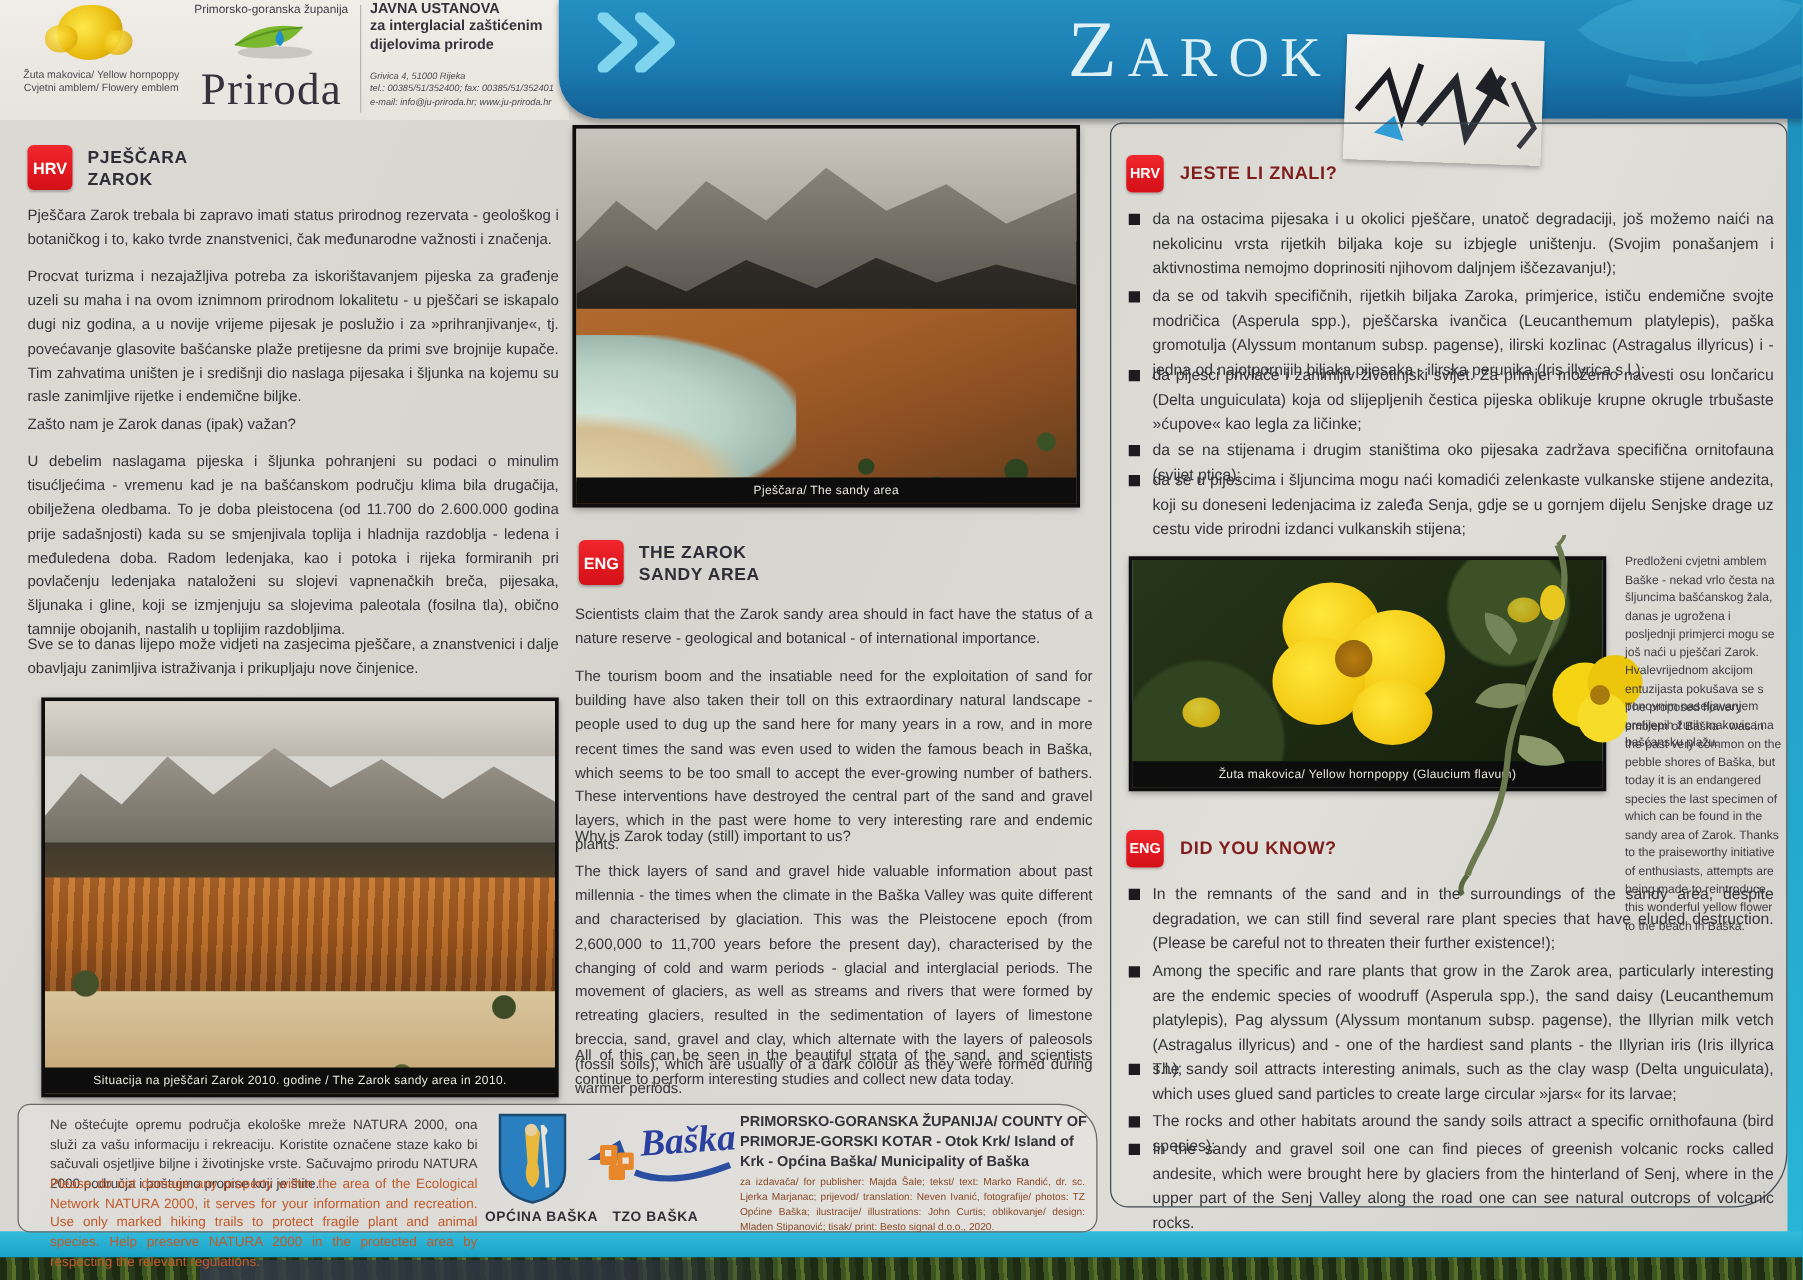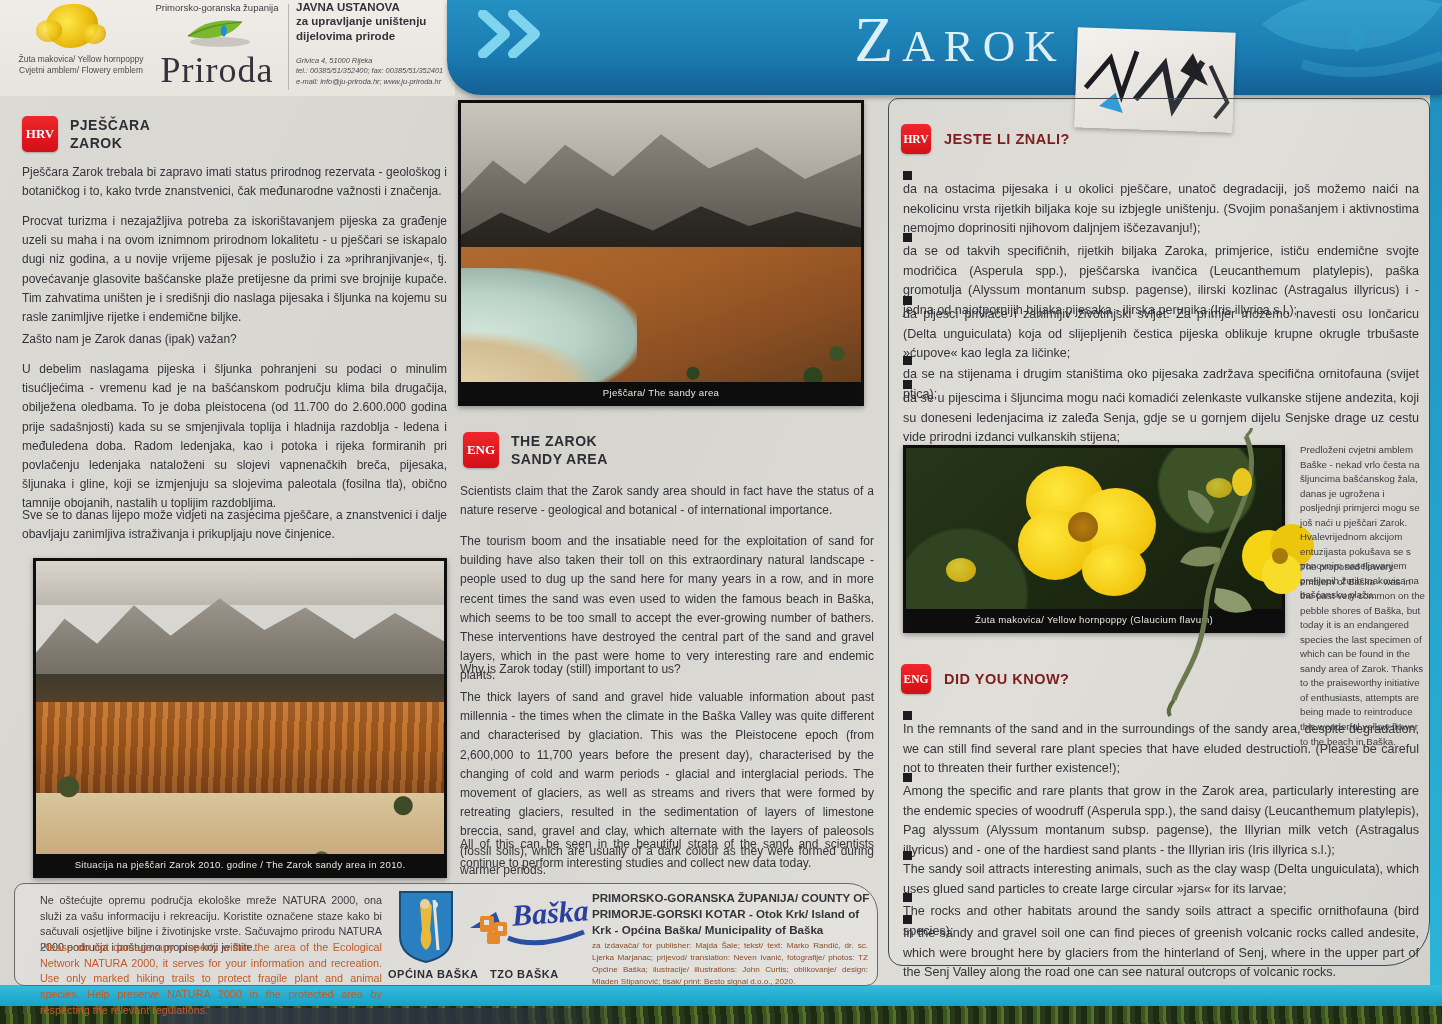--- a/index.html
+++ b/index.html
@@ -38,30 +38,30 @@
   #banner-title{left:760px;top:8px;width:400px;text-align:center;color:#ddf0f6;
      font-family:"Liberation Serif","DejaVu Serif",serif;font-variant:small-caps;
      font-size:64px;letter-spacing:9px;line-height:1;}
   #sticker{left:1076px;top:30px;width:158px;height:100px;background:linear-gradient(160deg,#f4f2ee,#ddd9d2);
      transform:rotate(2deg);box-shadow:0 2px 4px rgba(0,0,0,.3);}
 
   
   .para{font-size:12px;line-height:1.6;text-align:justify;color:#33343a;}
   .badge{width:36px;height:36px;background:linear-gradient(180deg,#f0262c,#d40f16);border-radius:5px;
      color:#fff;font-weight:bold;font-size:13px;display:flex;align-items:center;justify-content:center;
-     box-shadow:0 1px 2px rgba(0,0,0,.25);font-family:Liberation Serif, serif;}
+     box-shadow:0 1px 2px rgba(0,0,0,.25);}
   .badge.small{width:30px;height:30px;font-size:11.5px;}
   .sec-title{font-weight:bold;font-size:14px;letter-spacing:.5px;color:#2e2f36;line-height:1.25;}
   .sec-title.red{color:#7f1d1d;font-size:14.5px;}
   .photo{box-shadow:0 2px 5px rgba(40,40,40,.4);border:3px solid #0e0e0e;box-sizing:border-box;}
   .caption-bar{position:absolute;left:0;bottom:0;width:100%;height:21px;background:#0d0d0d;
      color:#e9e7df;font-size:9.6px;display:flex;align-items:center;justify-content:center;letter-spacing:.3px;}
 
   
-  .bullet{position:absolute;display:flex;flex-direction:column;}
+  .bullet{position:absolute;display:flex;}
   .bullet .sq{width:9px;height:9px;background:#1c1c20;margin:5px 10px 0 0;flex:0 0 9px;}
   .bullet .bt{font-size:12.6px;line-height:1.55;text-align:justify;color:#33343a;}
 
   
   #right-box{left:888px;top:98px;width:542px;height:868px;border:1.6px solid #3f4b52;
      border-radius:10px 10px 44px 14px;box-sizing:border-box;background:rgba(255,255,255,.06);}
 
   
   #footer-box{left:14px;top:883px;width:864px;height:103px;border:1.2px solid #6a6a66;
      border-radius:10px 30px 12px 10px;box-sizing:border-box;background:rgba(255,255,255,.18);}
@@ -144,21 +144,21 @@
         <ellipse cx="40" cy="28" rx="30" ry="5" fill="#c9c6c0"></ellipse>
         <path d="M8 22 Q28 2 62 8 Q52 22 30 24 Q16 25 8 22 Z" fill="#7ab82e"></path>
         <path d="M8 22 Q30 10 62 8" stroke="#5a9420" stroke-width="1.5" fill="none"></path>
         <path d="M44 10 q6 8 0 13 q-7 -5 0 -13 Z" fill="#1e8fd0"></path>
       </svg>
       <div id="priroda-word">Priroda</div>
     </div>
     <div class="abs hdr-divider" style="left:288px;top:4px;height:86px;"></div>
     <div id="hdr-inst" class="abs">
       <div>JAVNA USTANOVA</div>
-      <div>za upravljanje uništenju</div>
+      <div>za interglacial zaštićenim</div>
       <div>dijelovima prirode</div>
     </div>
     <div id="hdr-addr" class="abs">
       <div>Grivica 4, 51000 Rijeka</div>
       <div>tel.: 00385/51/352400; fax: 00385/51/352401</div>
       <div>e-mail: info@ju-priroda.hr; www.ju-priroda.hr</div>
     </div>
   </div>
 
   <div id="banner" class="abs">

